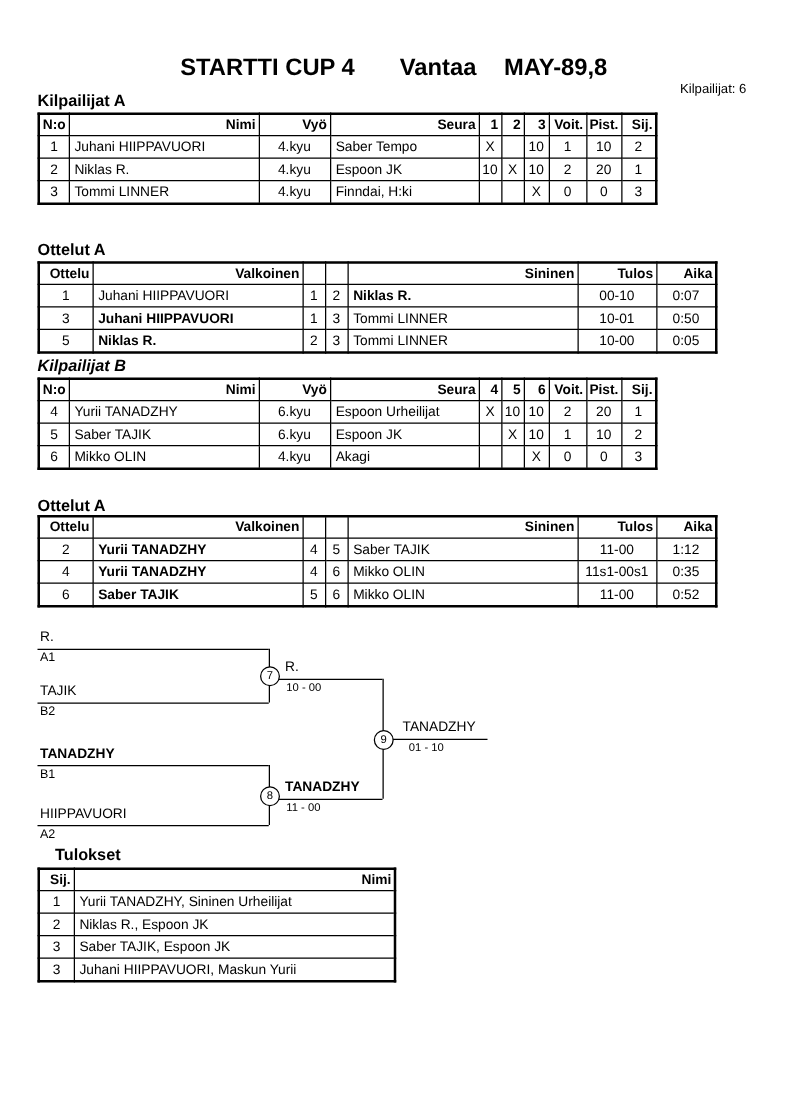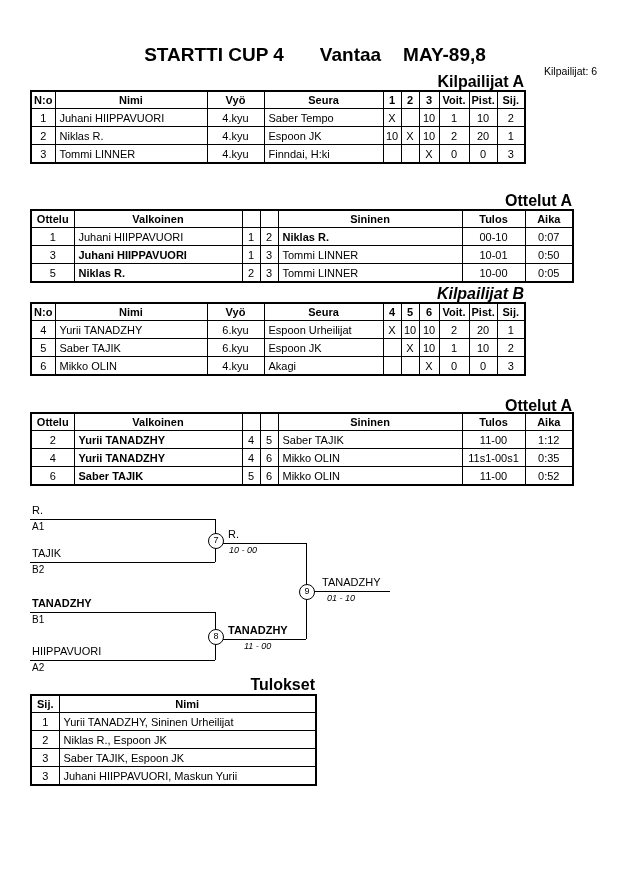--- a/index.html
+++ b/index.html
@@ -3,32 +3,32 @@
 <meta charset="utf-8">
 <style>
   html,body{margin:0;padding:0;}
   body{width:630px;height:891px;background:#fff;position:relative;overflow:hidden;
        font-family:"Liberation Sans",sans-serif;color:#000;}
   .title{position:absolute;top:44px;left:0;width:630px;text-align:center;
          font-size:19px;font-weight:bold;white-space:nowrap;}
   .title .gap1{margin-left:36px;}
   .title .gap2{margin-left:22px;}
   .count{position:absolute;top:65px;left:544px;font-size:10.5px;}
-  .heading{position:absolute;font-weight:bold;font-size:16px;text-align:right;}
+  .heading{position:absolute;font-weight:bold;font-size:13px;text-align:left;}
   table{position:absolute;border-collapse:collapse;table-layout:fixed;border:2px solid #000;background:#fff;}
   th,td{border:1px solid #000;overflow:hidden;white-space:nowrap;}
-  th{font-size:11px;font-weight:bold;text-align:center;height:16px;padding:0 2px;}
+  th{font-size:11px;font-weight:bold;text-align:right;height:16px;padding:0 2px;}
   td{font-size:11px;height:17px;padding:0 4px;}
   td.c{text-align:center;padding:0 1px;}
   .bold{font-weight:bold;}
   .hline{position:absolute;height:0;border-top:1px solid #000;}
   .vline{position:absolute;width:0;border-left:1px solid #000;}
   .bname{position:absolute;font-size:11px;white-space:nowrap;}
   .bseed{position:absolute;font-size:10px;}
-  .bscore{position:absolute;font-size:9px;font-style:italic;}
+  .bscore{position:absolute;font-size:9px;}
   .circle{position:absolute;width:14px;height:14px;border:1px solid #000;border-radius:50%;
           background:#fff;font-size:9px;line-height:13px;text-align:center;z-index:2;}
 </style>
 </head>
 <body>
 
 <div class="title">
   <span>STARTTI CUP 4</span><span class="gap1">Vantaa</span><span class="gap2">MAY-89,8</span>
 </div>
 <div class="count">Kilpailijat: 6</div>
@@ -287,31 +287,31 @@
   <div class="hline" style="left:0;top:114px;width:185px;"></div>
   <div class="bseed" style="left:2px;top:116px;text-align:center;">B1</div>
 
   <div class="bname" style="left:2px;top:147px;">HIIPPAVUORI</div>
   <div class="hline" style="left:0;top:162px;width:185px;"></div>
   <div class="bseed" style="left:2px;top:164px;">A2</div>
 
   <div class="vline" style="left:185px;top:114px;height:48px;"></div>
   <div class="hline" style="left:192px;top:141px;width:84px;"></div>
   <div class="bname bold" style="left:198px;top:126px;">TANADZHY</div>
-  <div class="bscore" style="left:199px;top:143px;margin-left:15px;">11 - 00</div>
+  <div class="bscore" style="left:199px;top:143px;">11 - 00</div>
   <div class="circle" style="left:178px;top:131px;">8</div>
 
   <div class="vline" style="left:276px;top:45px;height:96px;"></div>
   <div class="hline" style="left:283px;top:93px;width:77px;"></div>
   <div class="bname" style="left:292px;top:78px;">TANADZHY</div>
   <div class="bscore" style="left:297px;top:95px;text-align:center;">01 - 10</div>
   <div class="circle" style="left:269px;top:86px;">9</div>
 </div>
 
-<div class="heading" style="top:676px;left:30px;width:285px;">Tulokset</div>
+<div class="heading" style="top:676px;left:44px;width:285px;">Tulokset</div>
 <table style="left:30px;top:694px;width:285px;">
   <colgroup>
       <col style="width:28px">
       <col style="width:257px">
     </colgroup>
   <tbody>
       <tr>
     <th>Sij.</th>
     <th>Nimi</th>
   </tr>

